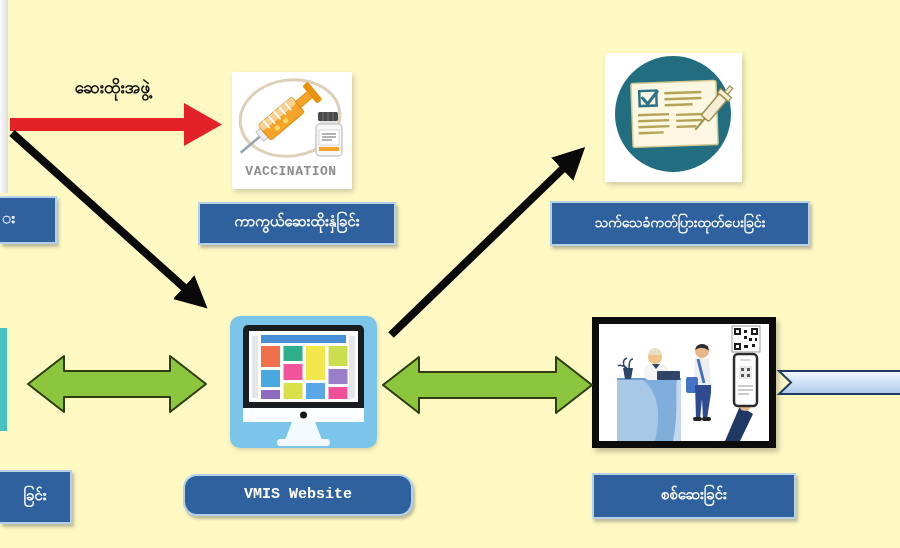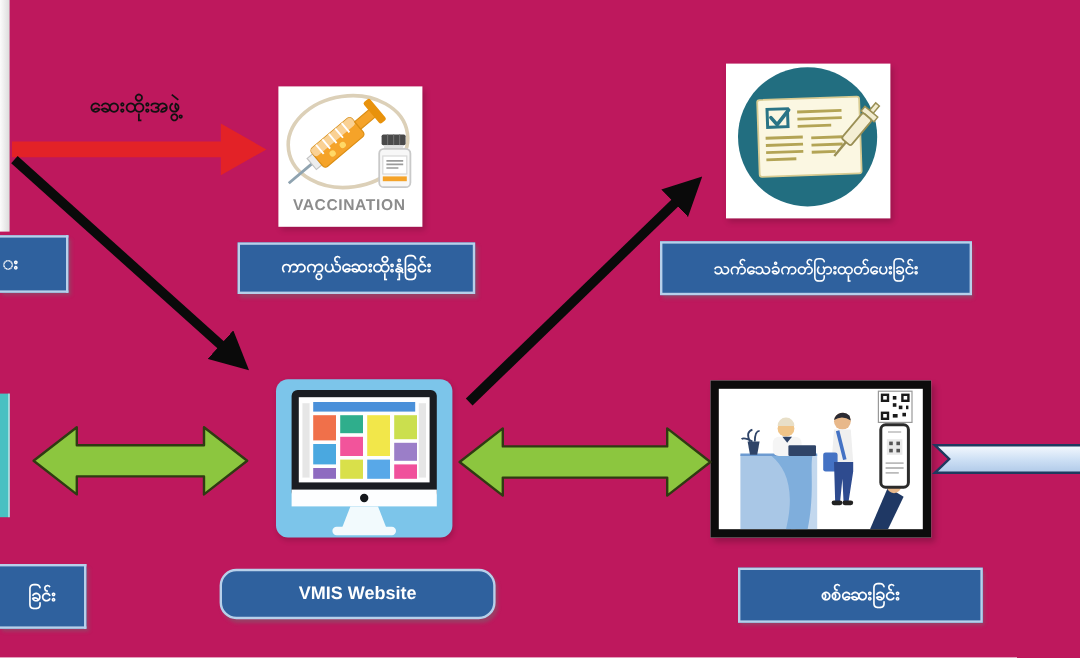--- a/index.html
+++ b/index.html
@@ -1,18 +1,18 @@
 <!DOCTYPE html>
 <html><head>
 <meta charset="utf-8">
 <style>
   html,body{margin:0;padding:0;background:#ffffff;}
   .canvas{
-    position:relative;width:900px;height:548px;overflow:hidden;background:#be185d;
-    font-family:Liberation Sans, sans-serif;
+    position:relative;width:900px;height:548px;overflow:hidden;background:#fef9c3;
+    font-family:Liberation Mono, monospace;
   }
   
   .sliver-top{position:absolute;left:0;top:0;width:8px;height:193px;
     background:linear-gradient(to right,#fbfbfb,#dcdcdc);z-index:1;}
   .sliver-teal{position:absolute;left:0;top:328px;width:7px;height:103px;
     background:#49c0c2;border-right:1px solid #d7f0f0;z-index:1;}
   
   .card{position:absolute;z-index:2;}
   .card-vaccination{left:232px;top:72px;width:120px;height:117px;background:#ffffff;
     box-shadow:2px 3px 5px rgba(0,0,0,.18);text-align:center;}
@@ -24,21 +24,21 @@
     border:7px solid #0c0c0c;box-sizing:border-box;box-shadow:3px 4px 5px rgba(0,0,0,.22);}
   .card svg{display:block;width:100%;height:100%;}
   
   .lbl{position:absolute;z-index:3;background:#2f619e;border:2px solid #b7d0ea;
     box-sizing:border-box;box-shadow:2px 3px 3px rgba(110,110,110,.45);
     color:#ffffff;font-weight:700;font-size:15px;
     display:flex;align-items:center;justify-content:center;text-align:center;line-height:1.1;}
   .lbl-vaccination{left:198px;top:202px;width:198px;height:43px;}
   .lbl-certificate{left:550px;top:201px;width:260px;height:45px;font-size:14px;}
   .lbl-vmis{left:183px;top:474px;width:230px;height:42px;border-radius:14px;}
-  .lbl-checking{left:592px;top:473px;width:204px;height:46px;margin-left:23px;}
+  .lbl-checking{left:592px;top:473px;width:204px;height:46px;}
   .lbl-cut-upper{left:0;top:196px;width:57px;height:48px;justify-content:flex-start;
     padding-left:2px;border-left:none;}
   .lbl-cut-lower{left:0;top:470px;width:72px;height:54px;border-left:none;}
   
   .team-label{position:absolute;left:40px;top:70px;width:145px;height:36px;z-index:3;
     color:#111;font-weight:700;font-size:17px;display:flex;align-items:center;justify-content:center;}
   
   .arrows{position:absolute;left:0;top:0;width:900px;height:548px;z-index:6;pointer-events:none;}
 </style>
 </head>

